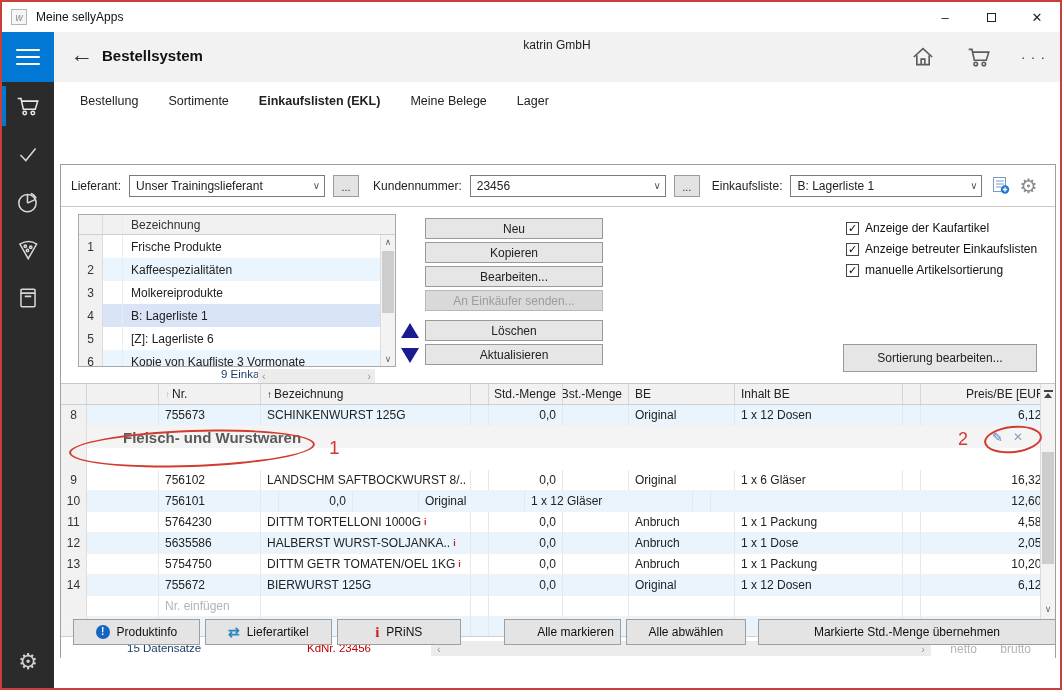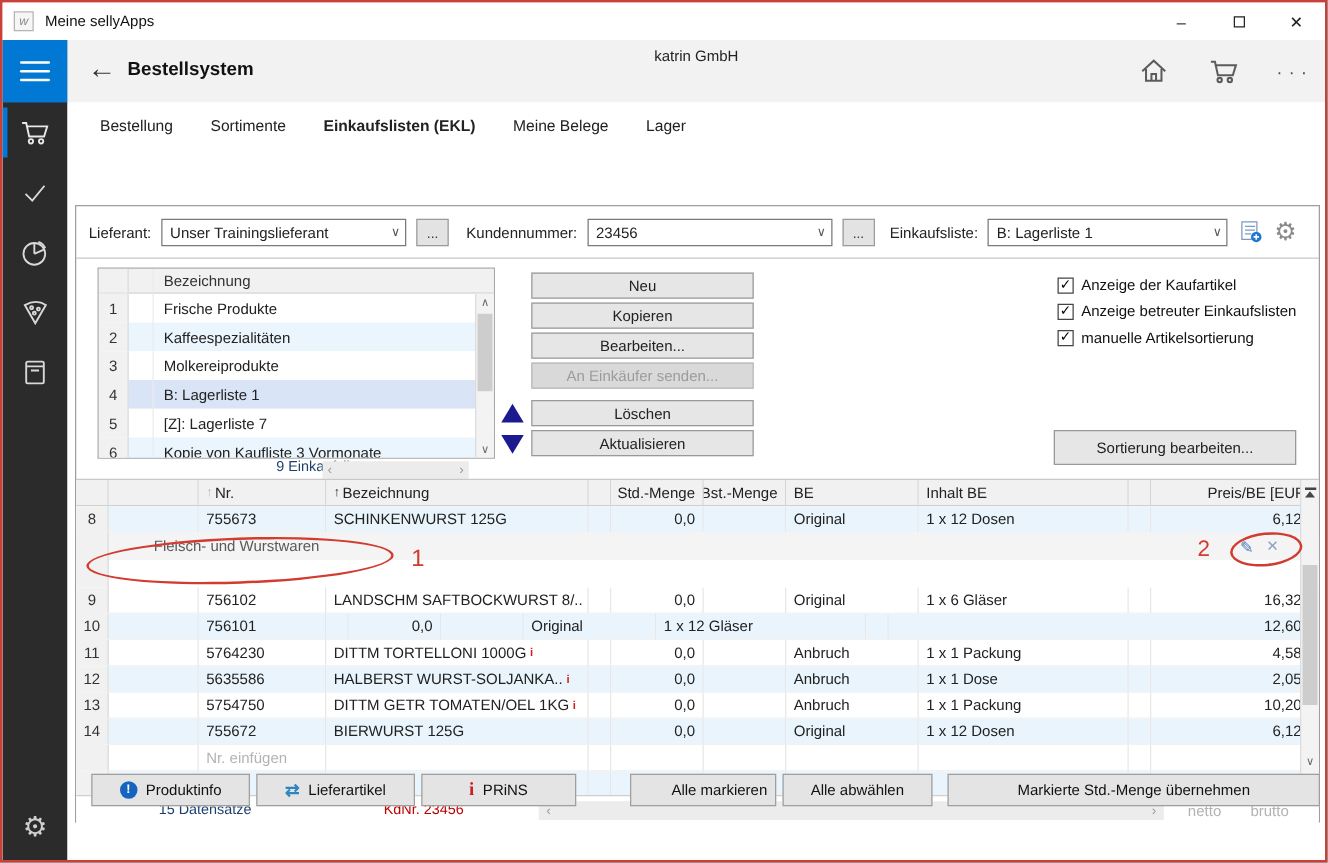--- a/index.html
+++ b/index.html
@@ -106,21 +106,21 @@
   .c-preis{flex:1;}
   .sorta{font-size:10px;margin-right:2px;color:#222;}
   .sorta.faint{color:#b9b9b9;}
   .tbody .trow{display:flex;height:21px;background:#fff;}
   .tbody .trow .tc{border-bottom:1px solid #f2f2f2;cursor:default;}
   .tbody .trow.shade .tc{background:#e9f4fc;}
   .tbody .trow.shade .tc.c-num{background:#f1f1f1;}
   .infoi{color:#cc1f1f;font-weight:bold;font-size:9px;vertical-align:super;margin-left:3px;}
   .trow.grow{height:22px;background:#f4f4f4;display:flex;}
   .gnum{width:26px;flex:none;background:#f1f1f1;border-right:1px solid #dcdcdc;}
-  .glabel{font-weight:normal;color:#5a5a5a;font-size:12px;margin-left:36px;align-self:center;}
+  .glabel{font-weight:bold;color:#5a5a5a;font-size:15px;margin-left:36px;align-self:center;}
   .gicons{margin-left:auto;margin-right:32px;align-self:center;display:flex;gap:10px;}
   .gpencil{color:#4f7cba;font-size:13px;cursor:pointer;}
   .gx{color:#8ba3bd;font-size:12px;cursor:pointer;}
   .trow.srow{height:22px;background:#fff;display:flex;}
   .tbody .trow.insert .c-nr{color:#b3b3b3;}
   
   .vsb{position:absolute;right:0;top:0;bottom:23px;width:15px;background:#f3f3f3;border-left:1px solid #dcdcdc;
        display:flex;flex-direction:column;align-items:center;}
   .vsb .cap{height:20px;display:flex;flex-direction:column;align-items:center;justify-content:center;}
   .cap .bar{width:9px;height:2px;background:#444;}
@@ -301,21 +301,21 @@
                 <div class="ec ename">Molkereiprodukte</div>
               </div>
               <div class="ekl-row sel">
                 <div class="ec en">4</div>
                 <div class="ec em"></div>
                 <div class="ec ename">B: Lagerliste 1</div>
               </div>
               <div class="ekl-row">
                 <div class="ec en">5</div>
                 <div class="ec em"></div>
-                <div class="ec ename">[Z]: Lagerliste 7</div>
+                <div class="ec ename">[Z]: Lagerliste 6</div>
               </div>
               <div class="ekl-row shade">
                 <div class="ec en">6</div>
                 <div class="ec em"></div>
                 <div class="ec ename">Kopie von Kaufliste 3 Vormonate</div>
               </div>
             </div>
           <div class="ekl-vsb">
             <div class="vchev">∧</div>
             <div class="vtrack">

